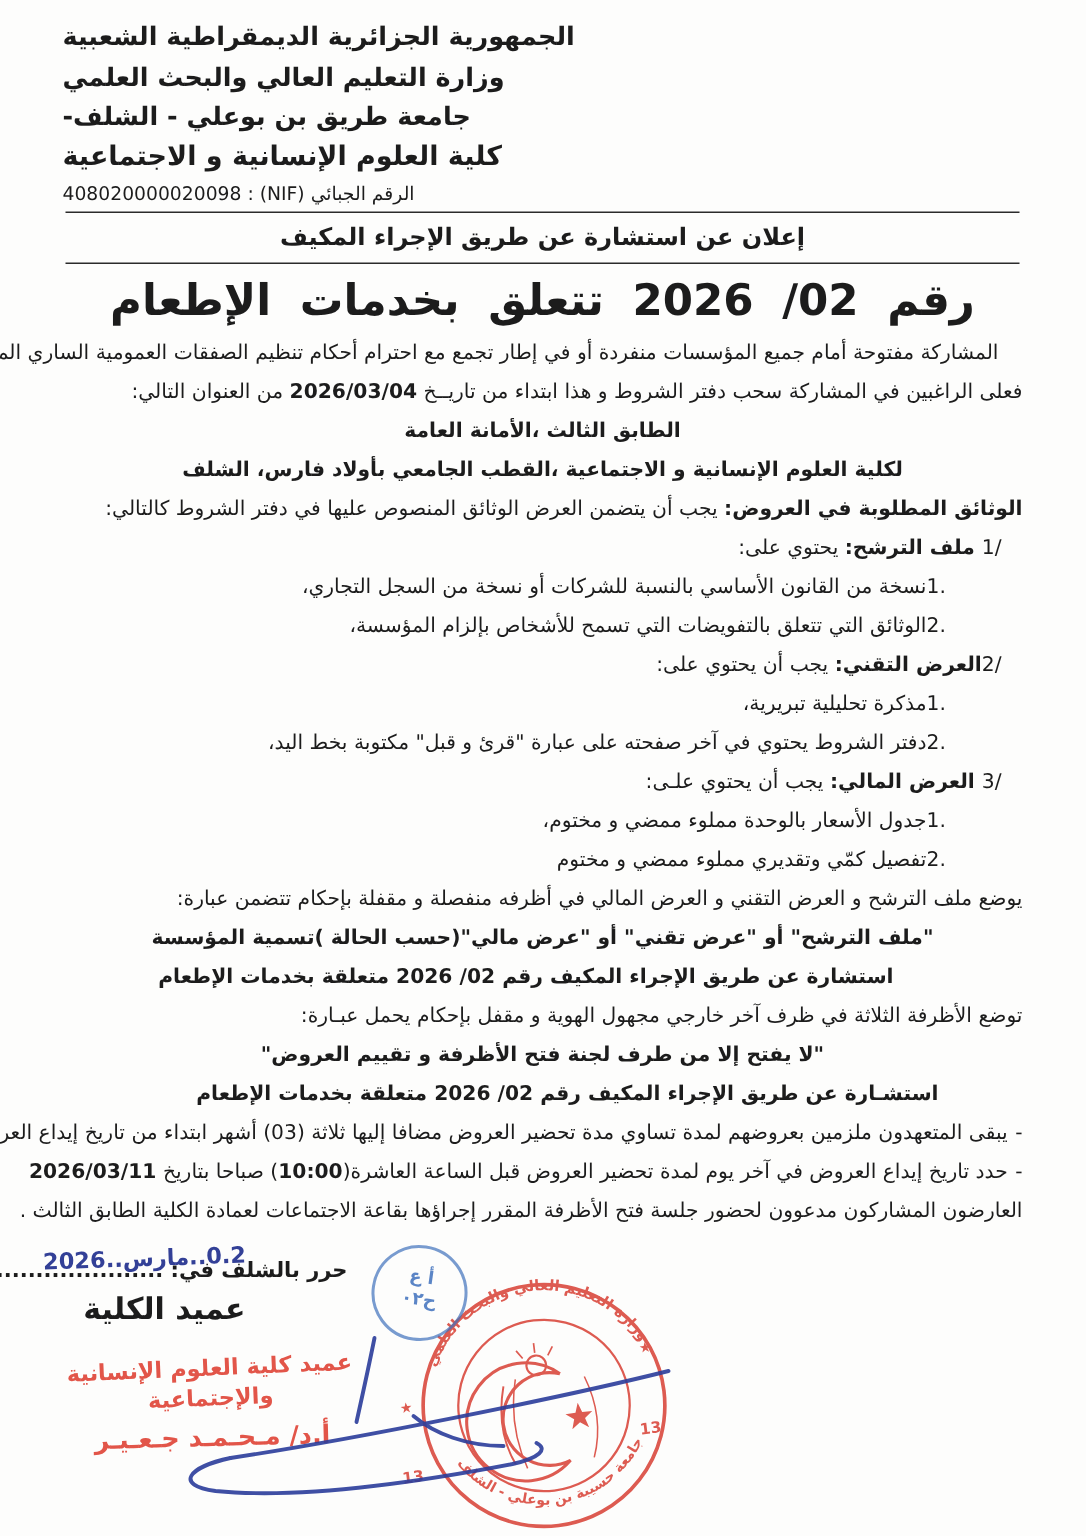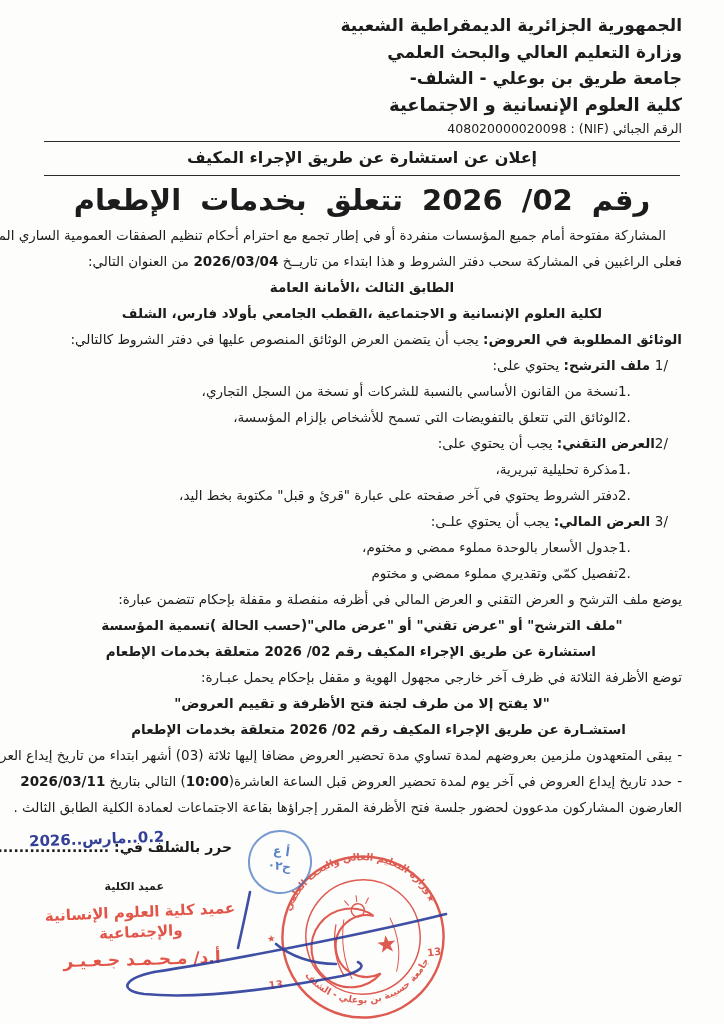--- a/index.html
+++ b/index.html
@@ -2,21 +2,21 @@
 <html lang="ar"><head>
 <meta charset="utf-8">
 <style>
   * { margin:0; padding:0; box-sizing:border-box; }
   body { background:#e8e8e8; font-family:"DejaVu Sans", sans-serif; }
   .page {
     position:relative; width:724px; height:1024px; margin:0 auto;
     background:#fdfdfc; color:#1c1c1c; direction:rtl; overflow:hidden;
   }
   .content { padding:0 42px; }
-  .hdr { text-align:right; }
+  .hdr { text-align:left; }
   .hdr .h1 { font-size:17px; font-weight:bold; padding-top:12px; line-height:27px;}
   .hdr .h2 { font-size:17px; font-weight:bold; line-height:26px;}
   .hdr .h3 { font-size:17px; font-weight:bold; line-height:26px;}
   .hdr .h4 { font-size:18px; font-weight:bold; line-height:28px;}
   .hdr .nif { font-size:12.5px; line-height:20px; }
   .rule { border-top:1.6px solid #2b2b2b; margin:2px 2px 0 2px; }
   .banner { text-align:center; font-weight:bold; font-size:16px; line-height:31px; }
   .maintitle { text-align:center; font-weight:bold; font-size:29px; line-height:44px; word-spacing:9px; margin-top:2px;}
   .body { font-size:13.5px; line-height:26px; }
   .line { white-space:nowrap; }
@@ -29,21 +29,21 @@
   .item .num { display:inline-block; width:24px; direction:ltr; unicode-bidi:embed; }
   .env3 { padding-right:86px; }
   .env6 { padding-right:56px; }
   .dash { padding-left:5px; }
   .footer { position:absolute; right:0; top:836px; width:724px; height:188px; }
   .issued { position:absolute; right:492px; top:3px; font-weight:bold; font-size:14px; white-space:nowrap; z-index:2;}
   .hand-date {
     position:absolute; right:560px; top:-6px; color:#22318f; font-size:15px; font-weight:bold;
     transform:rotate(-2deg); letter-spacing:1px; white-space:nowrap; z-index:3; opacity:.92;
   }
-  .dean-title { position:absolute; right:560px; top:44px; font-weight:bold; font-size:11px; z-index:2;}
+  .dean-title { position:absolute; right:560px; top:24px; font-weight:bold; font-size:20px; z-index:2;}
   .dean-stamp {
     position:absolute; right:478px; top:66px; width:210px; text-align:center;
     color:#e0473a; font-weight:bold; transform:rotate(-2.5deg); z-index:3; opacity:.92;
   }
   .dean-stamp .l1 { font-size:15px; line-height:20px;}
   .dean-stamp .l2 { font-size:15px; line-height:20px;}
   .dean-stamp .nm { font-size:17px; line-height:26px; letter-spacing:2px; margin-top:4px; transform:rotate(1deg);}
   .round-stamp { position:absolute; left:244px; top:12px; width:238px; height:178px; transform:rotate(-7deg); z-index:4; opacity:.88;}
   .blue-stamp {
     position:absolute; left:248px; top:-6px; width:64px; height:64px; border:2.5px solid rgba(62,112,188,.7);
@@ -94,21 +94,21 @@
       <div class="line item"><span class="num">2.</span><span>تفصيل كمّي وتقديري مملوء ممضي و مختوم</span></div>
 
       <div class="line">يوضع ملف الترشح و العرض التقني و العرض المالي في أظرفه منفصلة و مقفلة بإحكام تتضمن عبارة:</div>
       <div class="line center b">"ملف الترشح" أو "عرض تقني" أو "عرض مالي"(حسب الحالة )تسمية المؤسسة</div>
       <div class="line env3 b">استشارة عن طريق الإجراء المكيف رقم 02/ 2026 متعلقة بخدمات الإطعام</div>
       <div class="line">توضع الأظرفة الثلاثة في ظرف آخر خارجي مجهول الهوية و مقفل بإحكام يحمل عبـارة:</div>
       <div class="line center b">"لا يفتح إلا من طرف لجنة فتح الأظرفة و تقييم العروض"</div>
       <div class="line env6 b">استشـارة عن طريق الإجراء المكيف رقم 02/ 2026 متعلقة بخدمات الإطعام</div>
 
       <div class="line"><span class="dash">-</span><span>يبقى المتعهدون ملزمين بعروضهم لمدة تساوي مدة تحضير العروض مضافا إليها ثلاثة (03) أشهر ابتداء من تاريخ إيداع العروض،</span></div>
-      <div class="line"><span class="dash">-</span><span>حدد تاريخ إيداع العروض في آخر يوم لمدة تحضير العروض قبل الساعة العاشرة(</span><span class="b ltr">10:00</span><span>) التالي بتاريخ </span><span class="b ltr">2026/03/11</span></div>
+      <div class="line"><span class="dash">-</span><span>حدد تاريخ إيداع العروض في آخر يوم لمدة تحضير العروض قبل الساعة العاشرة(</span><span class="b ltr">10:00</span><span>) صباحا بتاريخ </span><span class="b ltr">2026/03/11</span></div>
 
       <div class="line">العارضون المشاركون مدعوون لحضور جلسة فتح الأظرفة المقرر إجراؤها بقاعة الاجتماعات لعمادة الكلية الطابق الثالث .</div>
     </div>
   </div>
 
   <div class="footer">
 
     <div class="issued"><span class="b">حرر بالشلف في:</span> <span>..................................</span></div>
     <div class="hand-date">0.2..مارس..2026</div>
 

